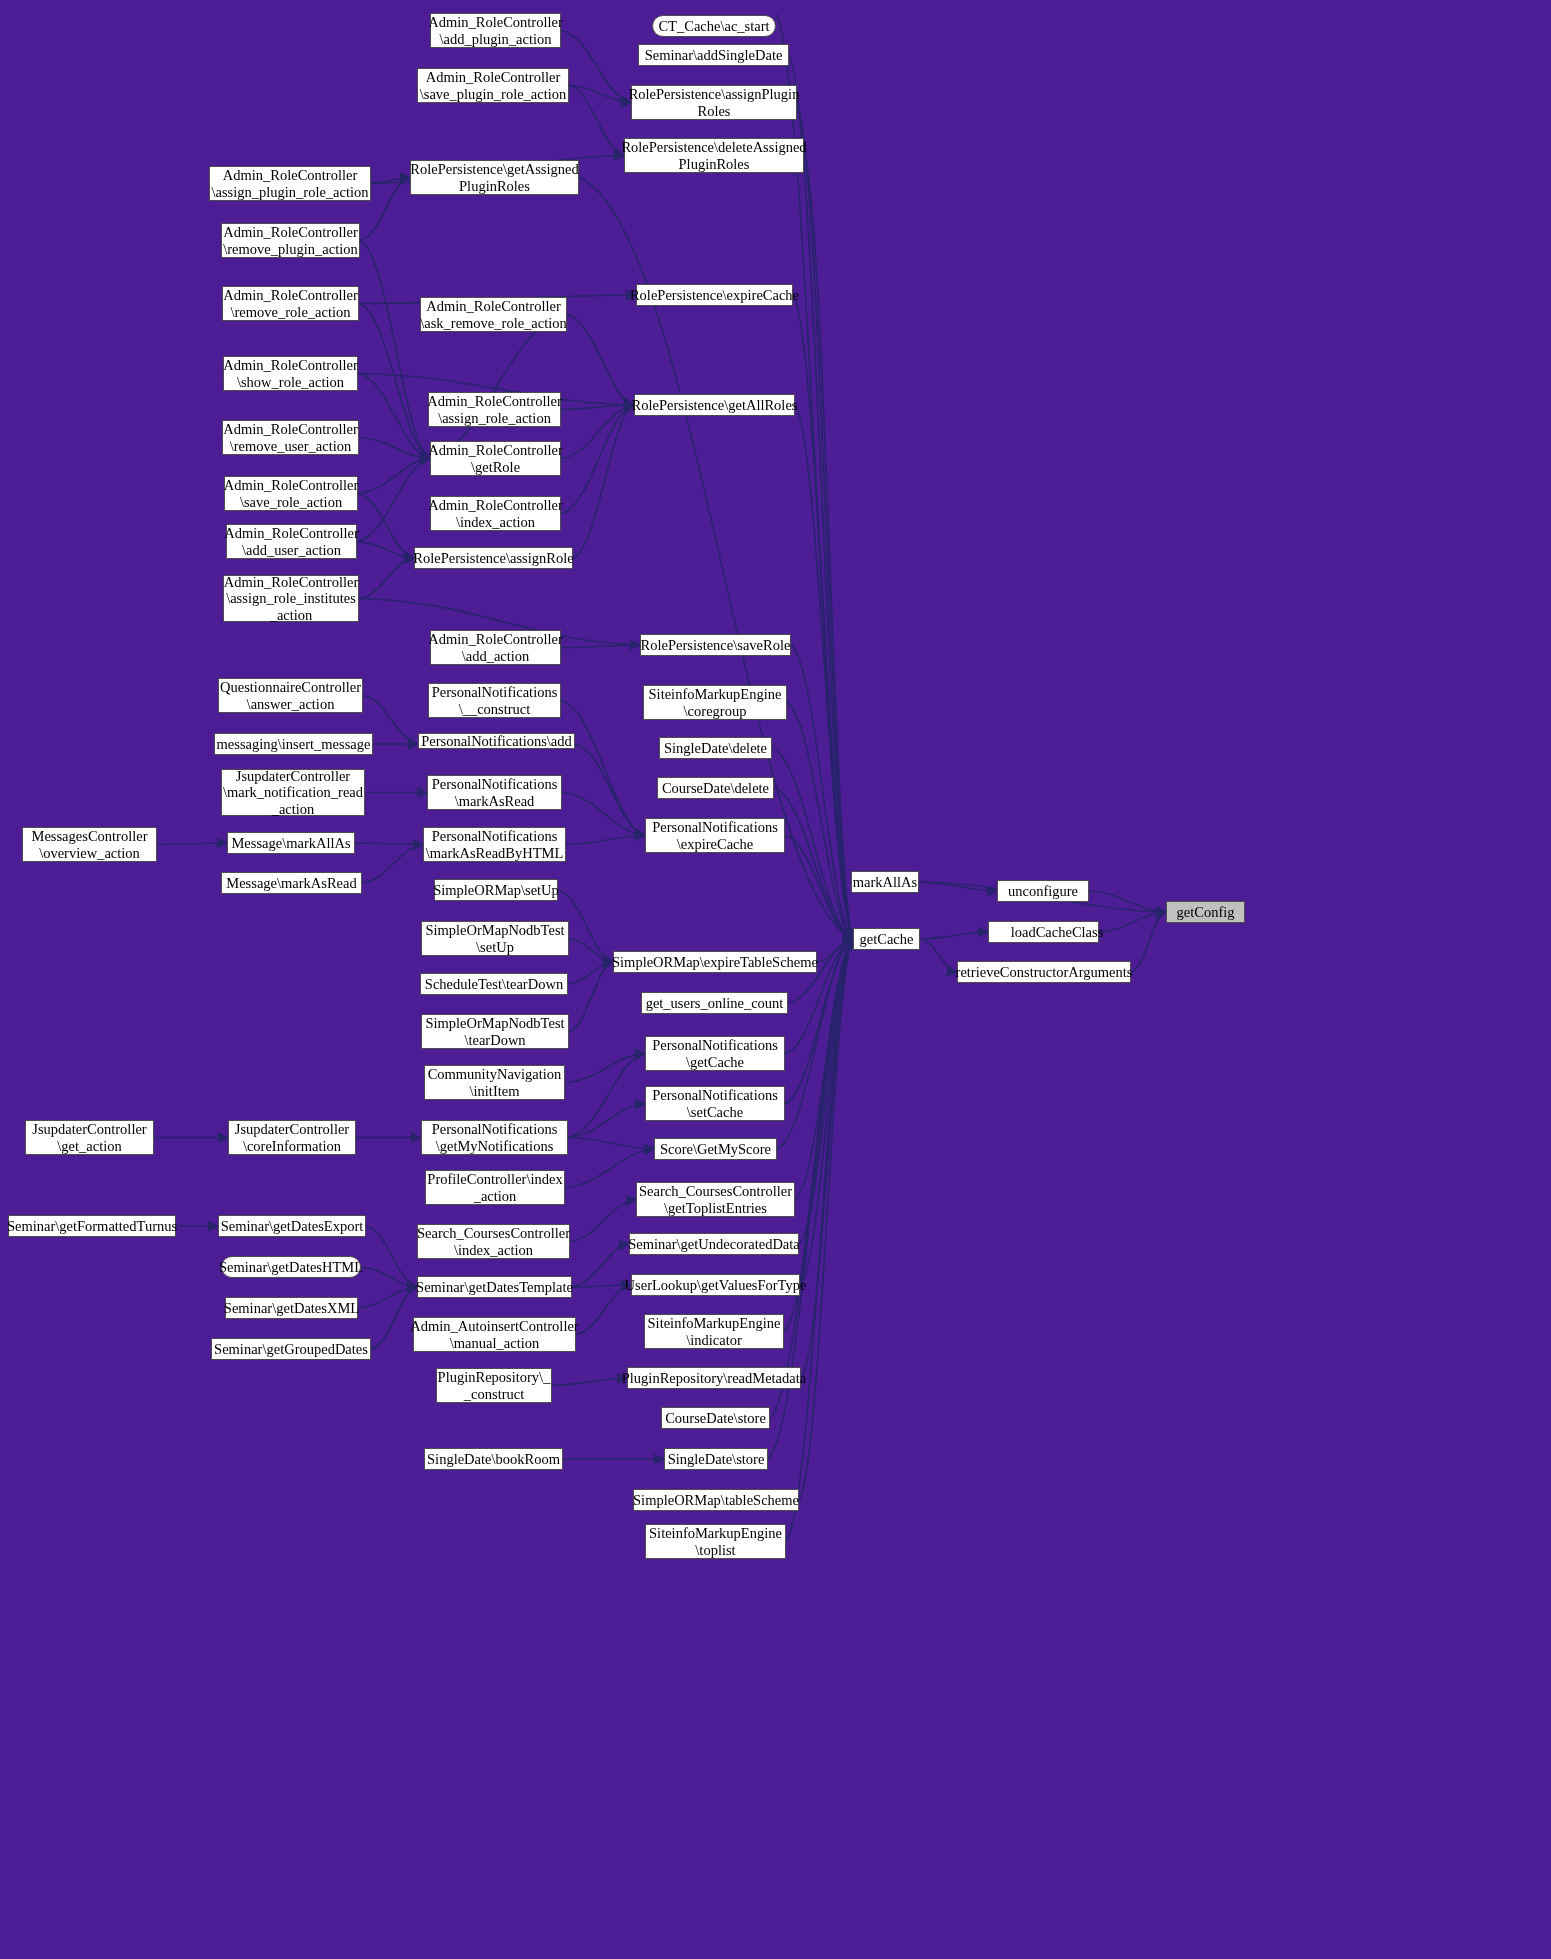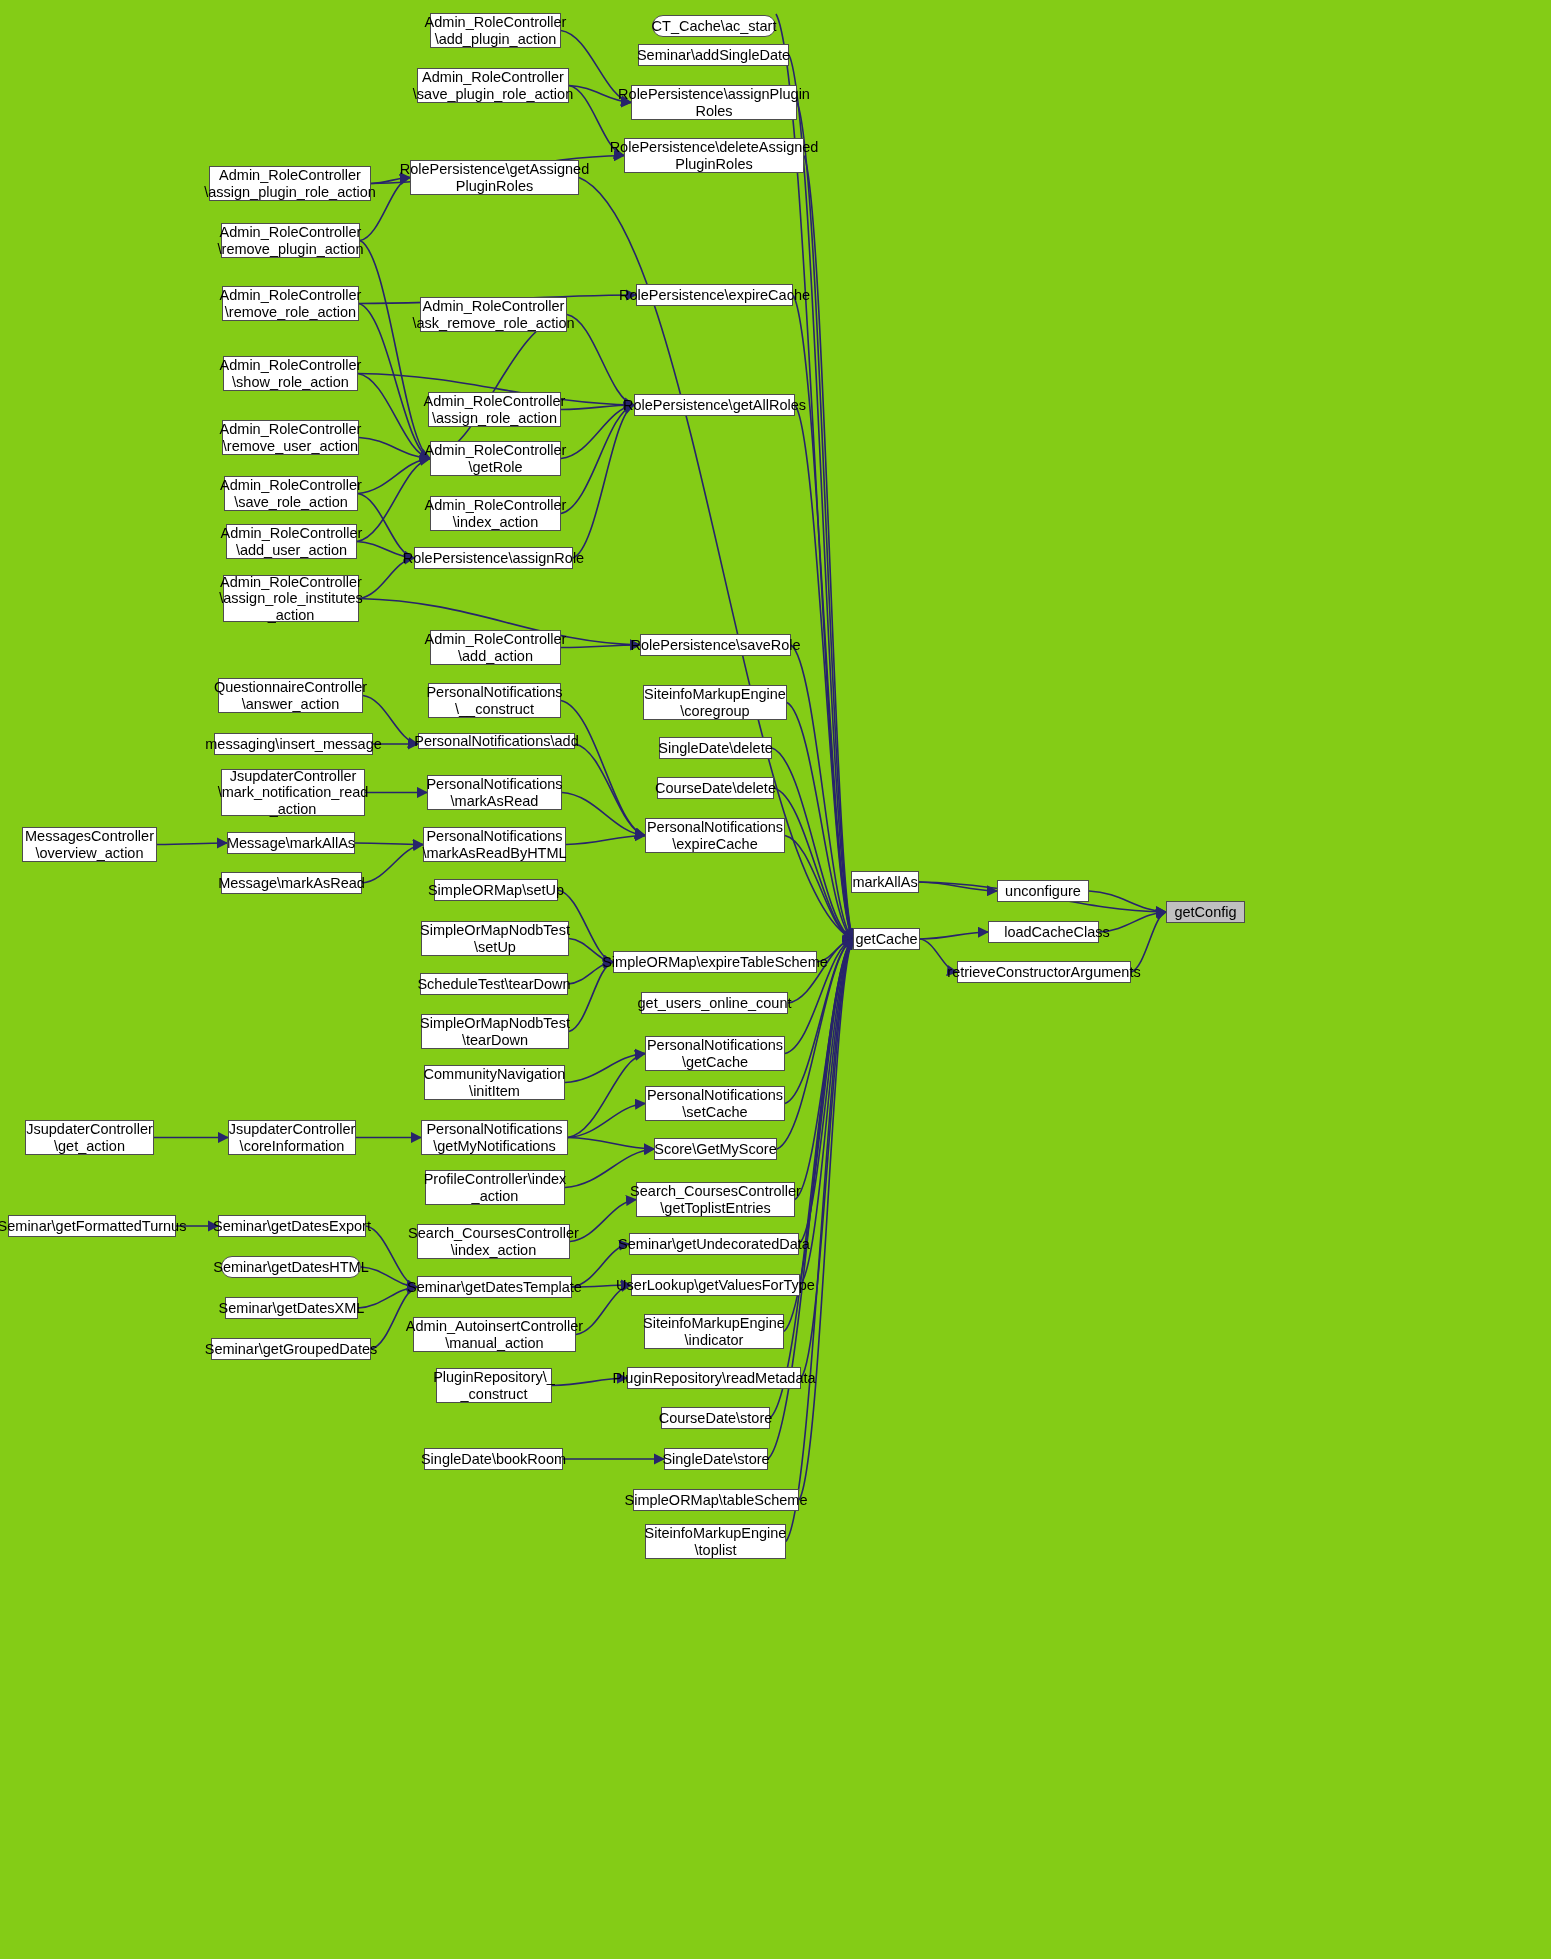--- a/index.html
+++ b/index.html
@@ -1,21 +1,21 @@
 <!DOCTYPE html>
 <html><head>
 <meta charset="utf-8">
 <style>
   html,body{margin:0;padding:0;background:#ffffff;}
   #canvas{
     position:relative;
     width:1551px;
     height:1959px;
-    background:#84cc16;
-    font-family:Liberation Sans, sans-serif;
+    background:#4c1d95;
+    font-family:Liberation Serif, serif;
     overflow:hidden;
   }
   #edges{position:absolute;left:0;top:0;width:1551px;height:1959px;pointer-events:none;}
   .node{
     position:absolute;
     box-sizing:border-box;
     border:1.6px solid #4d4d4d;
     background:#ffffff;
     color:#000000;
     display:flex;

